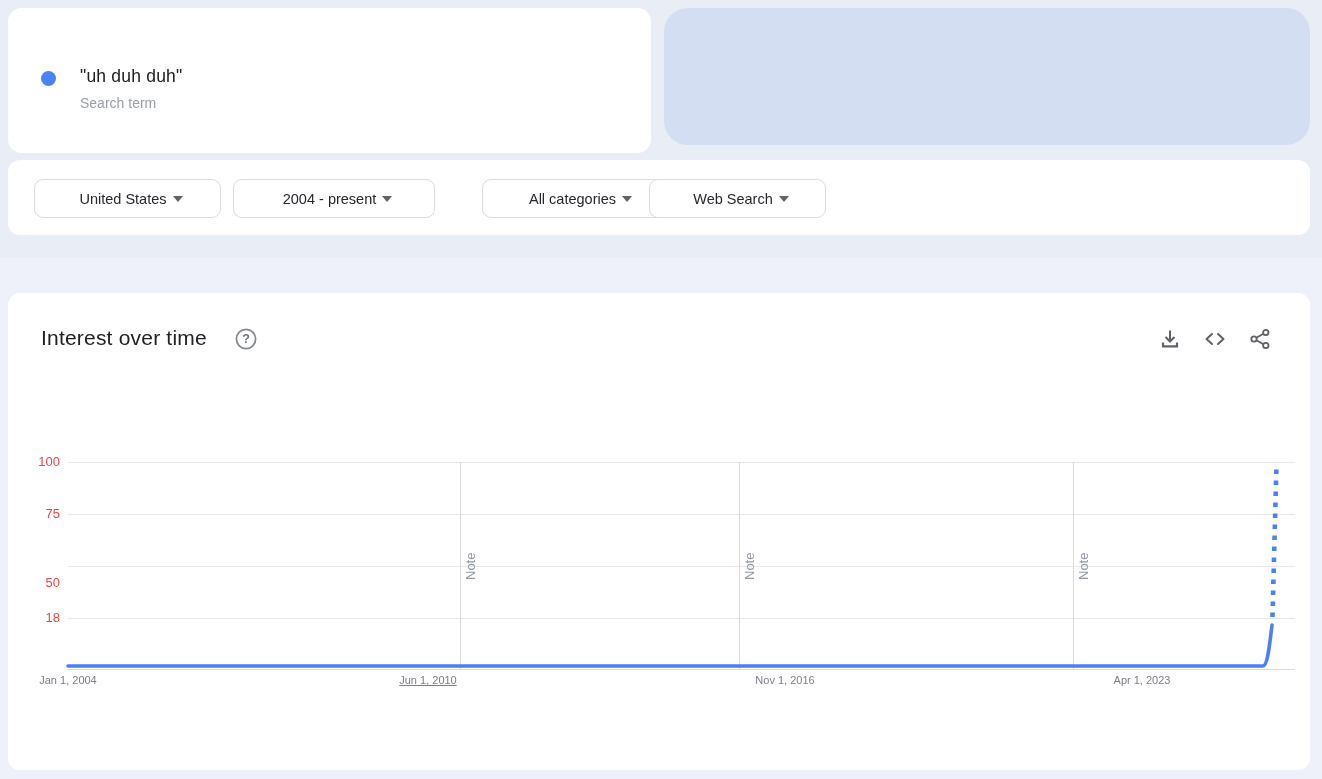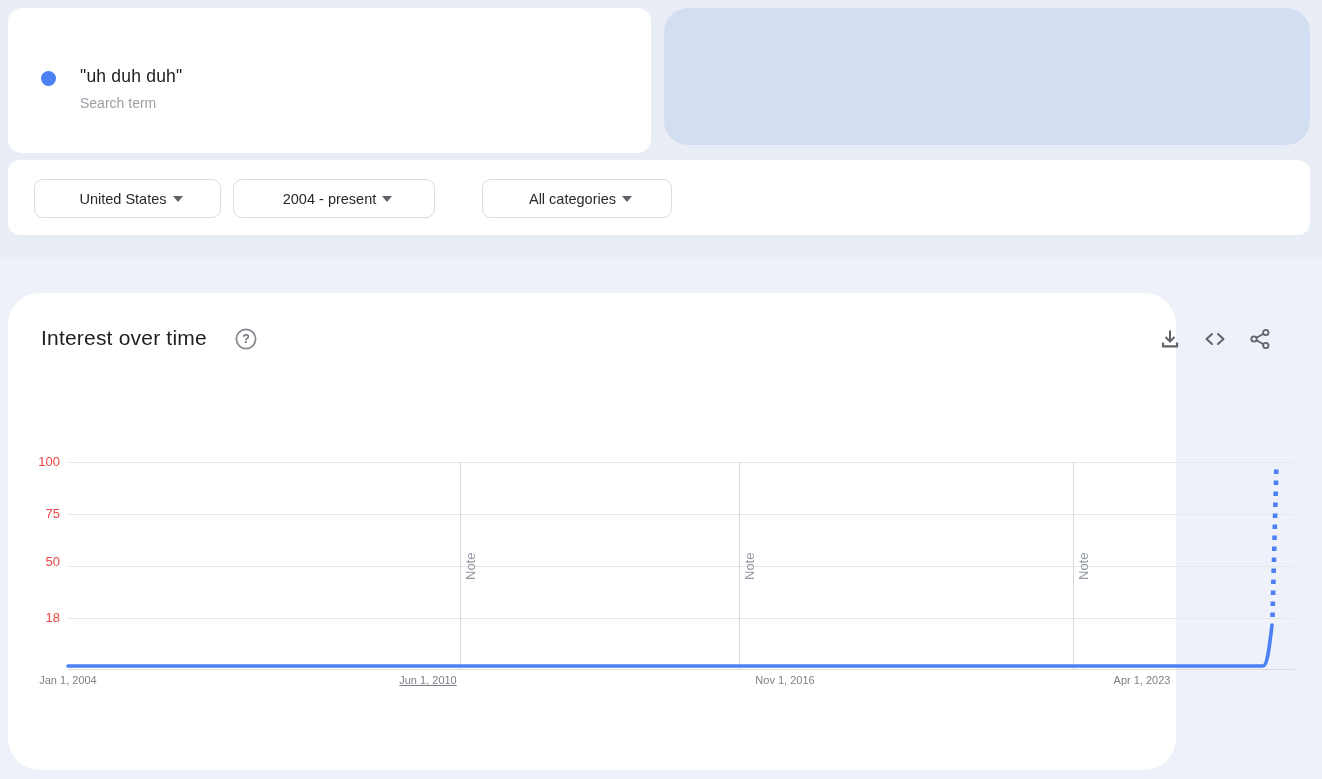--- a/index.html
+++ b/index.html
@@ -47,21 +47,21 @@
     cursor:pointer;
     padding-left:7px;
   }
   .pill-label { font-size:14.5px; color:#27292e; }
   .caret {
     width:0; height:0; border-left:5px solid transparent; border-right:5px solid transparent;
     border-top:6px solid #5f6368;
   }
 
   
-  .chart-card { left:8px; top:293px; width:1168px; height:477px; border-radius:32px; }
+  .chart-card { left:8px; top:293px; width:1302px; height:477px; border-radius:12px; }
   .chart-title {
     position:absolute; left:33px; top:33px;
     font-size:21px; color:#202124; letter-spacing:0.2px;
   }
   .icon-btn { position:absolute; width:24px; height:24px; cursor:pointer; }
   .help-btn     { left:226px;  top:34px; }
   .download-btn { left:1150px; top:34px; }
   .embed-btn    { left:1195px; top:34px; }
   .share-btn    { left:1240px; top:34px; }
 
@@ -109,20 +109,24 @@
       <span class="caret"></span>
     </div>
     <div class="pill" style="left:225px; width:202px;">
       <span class="pill-label">2004 - present</span>
       <span class="caret"></span>
     </div>
     <div class="pill" style="left:439px; width:190px;margin-left:35px;">
       <span class="pill-label">All categories</span>
       <span class="caret"></span>
     </div>
+    <div class="pill" style="left:641px; width:177px;">
+      <span class="pill-label">Web Search</span>
+      <span class="caret"></span>
+    </div>
   </div>
 
   <div class="card chart-card">
 
     <div class="chart-title">Interest over time</div>
 
     <span class="icon-btn help-btn">
       <svg width="24" height="24" viewBox="0 0 24 24">
         <circle cx="12" cy="12" r="9.6" fill="none" stroke="#878b91" stroke-width="1.8"></circle>
         <text x="12" y="16.4" text-anchor="middle" font-size="12.5" font-weight="bold" fill="#6f747a" font-family="Liberation Sans, sans-serif">?</text>
@@ -152,21 +156,21 @@
     </span>
 
     <div class="gridline" style="top:169px;"></div>
     <div class="gridline" style="top:221px;"></div>
     <div class="gridline" style="top:273px;"></div>
     <div class="gridline" style="top:325px;"></div>
     <div class="baseline"></div>
 
     <div class="ytick" style="top:160px;">100</div>
     <div class="ytick" style="top:212px;">75</div>
-    <div class="ytick" style="top:260px;">50</div>
+    <div class="ytick" style="top:281px;">50</div>
     <div class="ytick" style="top:316px;">18</div>
 
     <div class="note-line" style="left:452px;"></div>
     <div class="note-line" style="left:731px;"></div>
     <div class="note-line" style="left:1065px;"></div>
 
     <div class="note-label" style="left:454px;">Note</div>
     <div class="note-label" style="left:733px;">Note</div>
     <div class="note-label" style="left:1067px;">Note</div>
 

